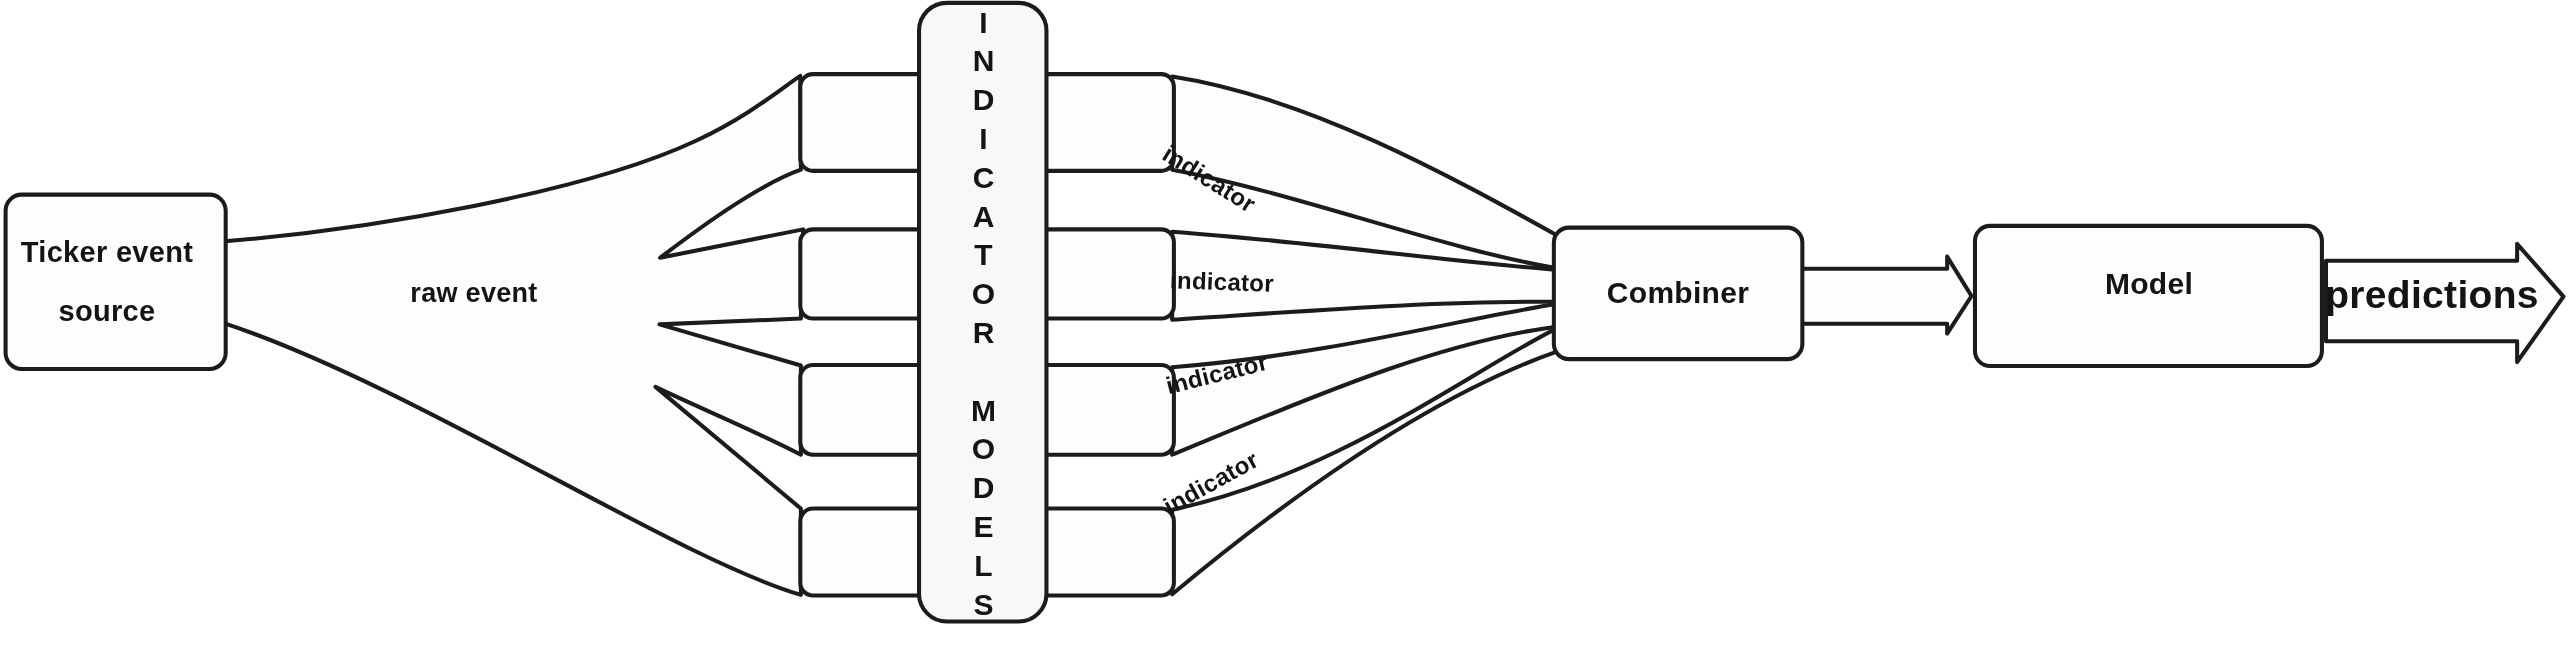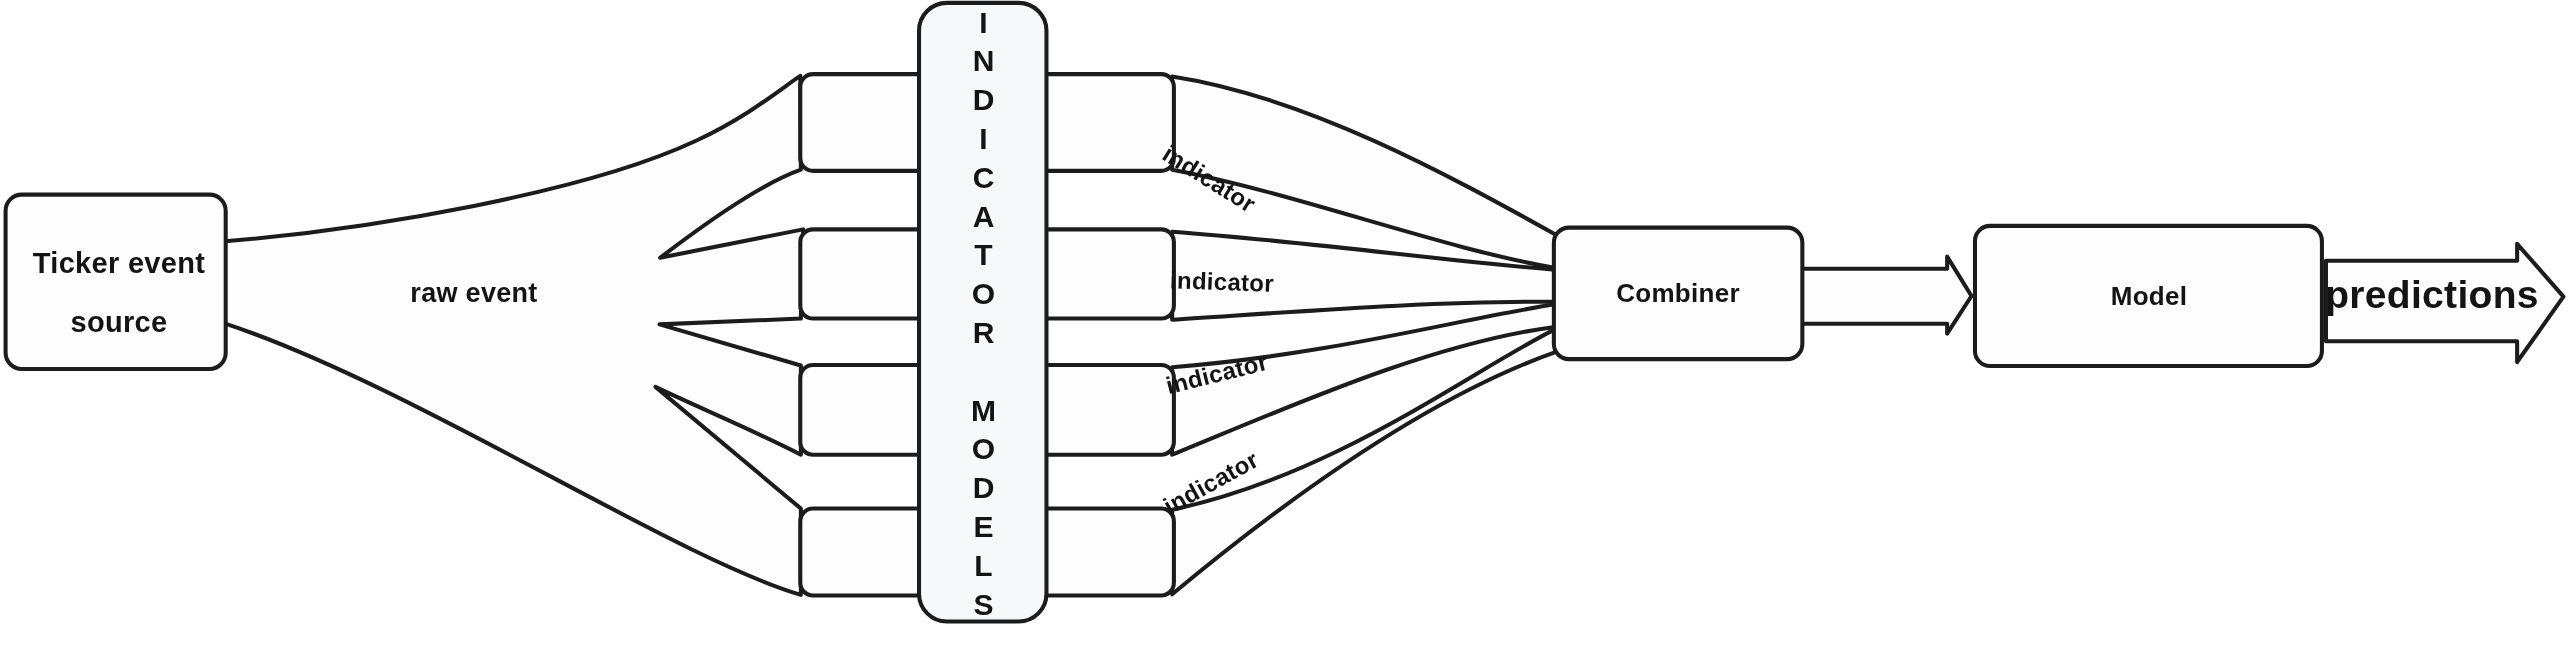--- a/index.html
+++ b/index.html
@@ -34,41 +34,41 @@
   .label {
     position: absolute;
     transform: translate(-50%, -50%);
     color: #141414;
     font-weight: 600;
     white-space: nowrap;
     text-align: center;
     letter-spacing: 0.3px;
   }
   .node-label    { font-size: 29px; }
-  .big-label     { font-size: 26px; }
-  .ticker-label  { left: 119px;  top: 282px; margin-top: 11px; }
+  .big-label     { font-size: 30px; }
+  .ticker-label  { left: 107px;  top: 282px; }
   .ticker-label .line { display: block; line-height: 1.0; }
   .ticker-label .line + .line { margin-top: 30px; }
   .raw-topic-label   { left: 474px;  top: 293px; font-size: 27px; }
   .vertical-label {
     left: 983px; top: 316px;
     font-size: 30px;
     writing-mode: vertical-rl;
     text-orientation: upright;
     letter-spacing: 5.8px;
     white-space: pre;
     font-weight: 600;
   }
   .indicator-label { font-size: 24px; }
   .indicator-1 { left: 1209px; top: 179px; transform: translate(-50%,-50%) rotate(32deg); }
   .indicator-2 { left: 1222px; top: 282px; transform: translate(-50%,-50%) rotate(2deg); }
   .indicator-3 { left: 1217px; top: 374px; transform: translate(-50%,-50%) rotate(-14deg); }
   .indicator-4 { left: 1211px; top: 483px; transform: translate(-50%,-50%) rotate(-29deg); }
   .combiner-label    { left: 1678px; top: 293px; }
-  .model-label       { left: 2149px; top: 296px; }
+  .model-label       { left: 2149px; top: 284px; }
   .predictions-label { left: 2432px; top: 295px; font-size: 39px; }
 </style>
 </head>
 <body>
 
 <div id="canvas">
 
   <svg id="shapes" width="2576" height="647" viewBox="0 0 4444 1117" xmlns="http://www.w3.org/2000/svg">
 
     <path class="shape" d="M 382 417

